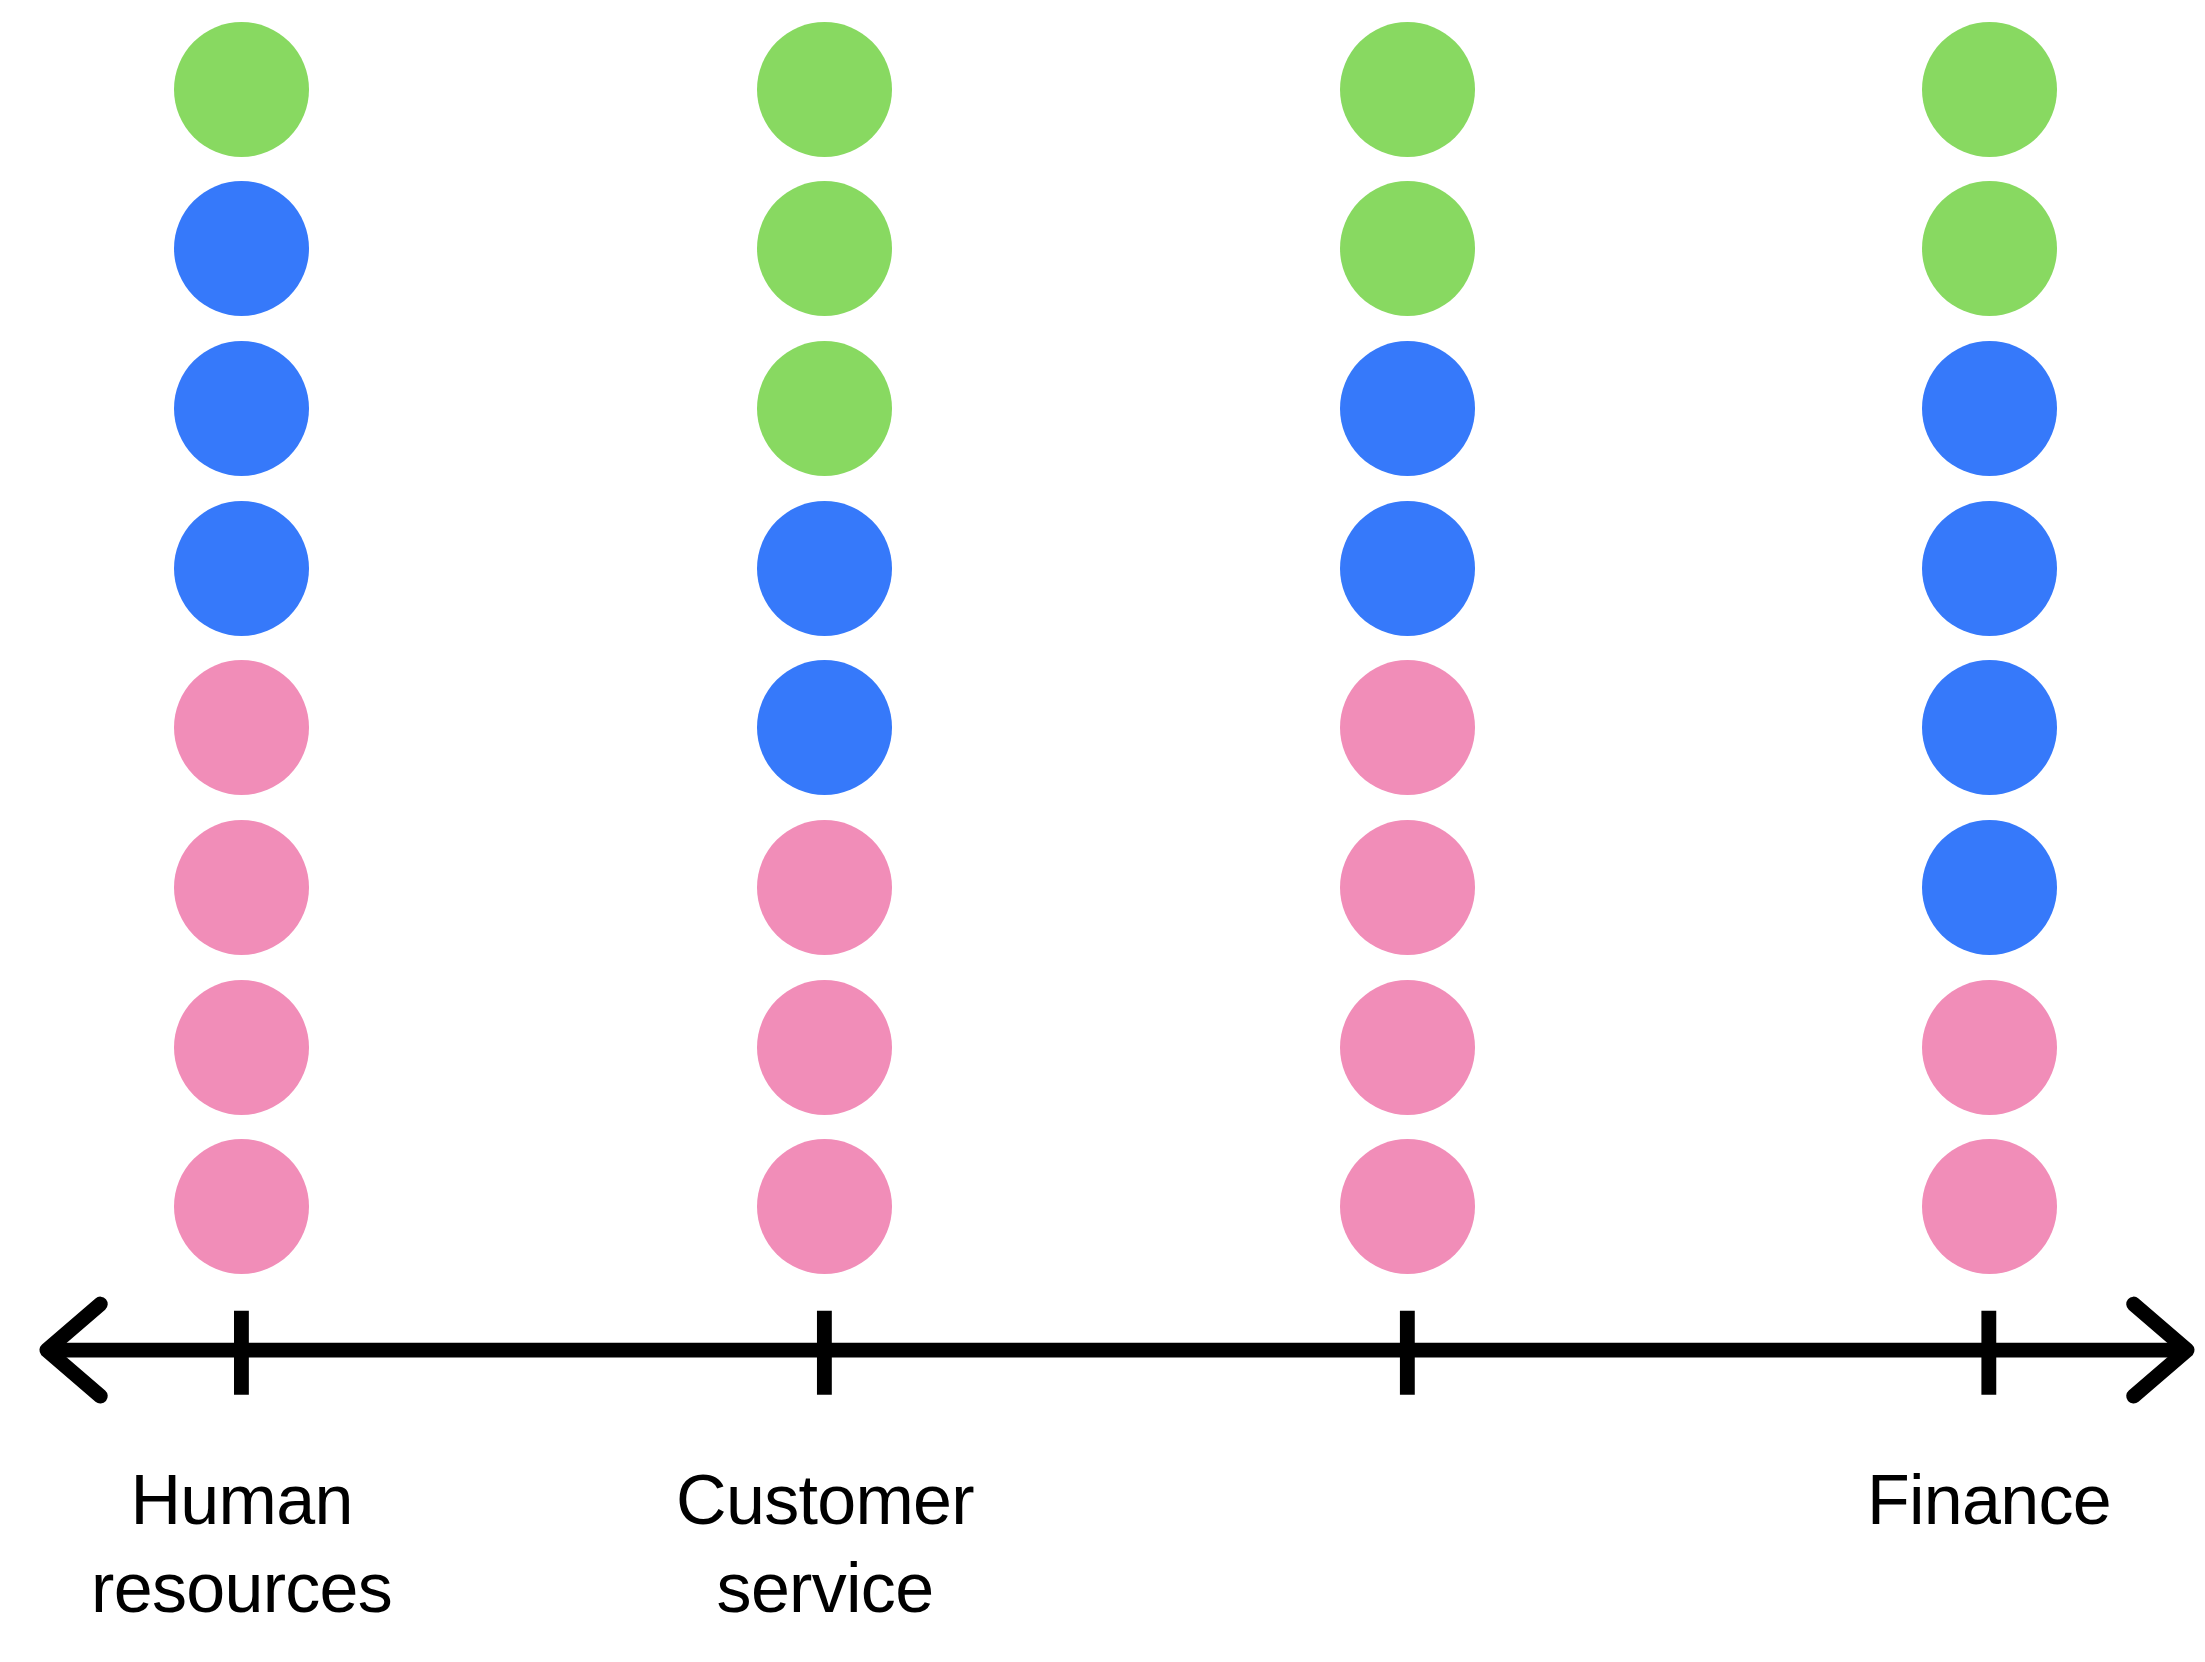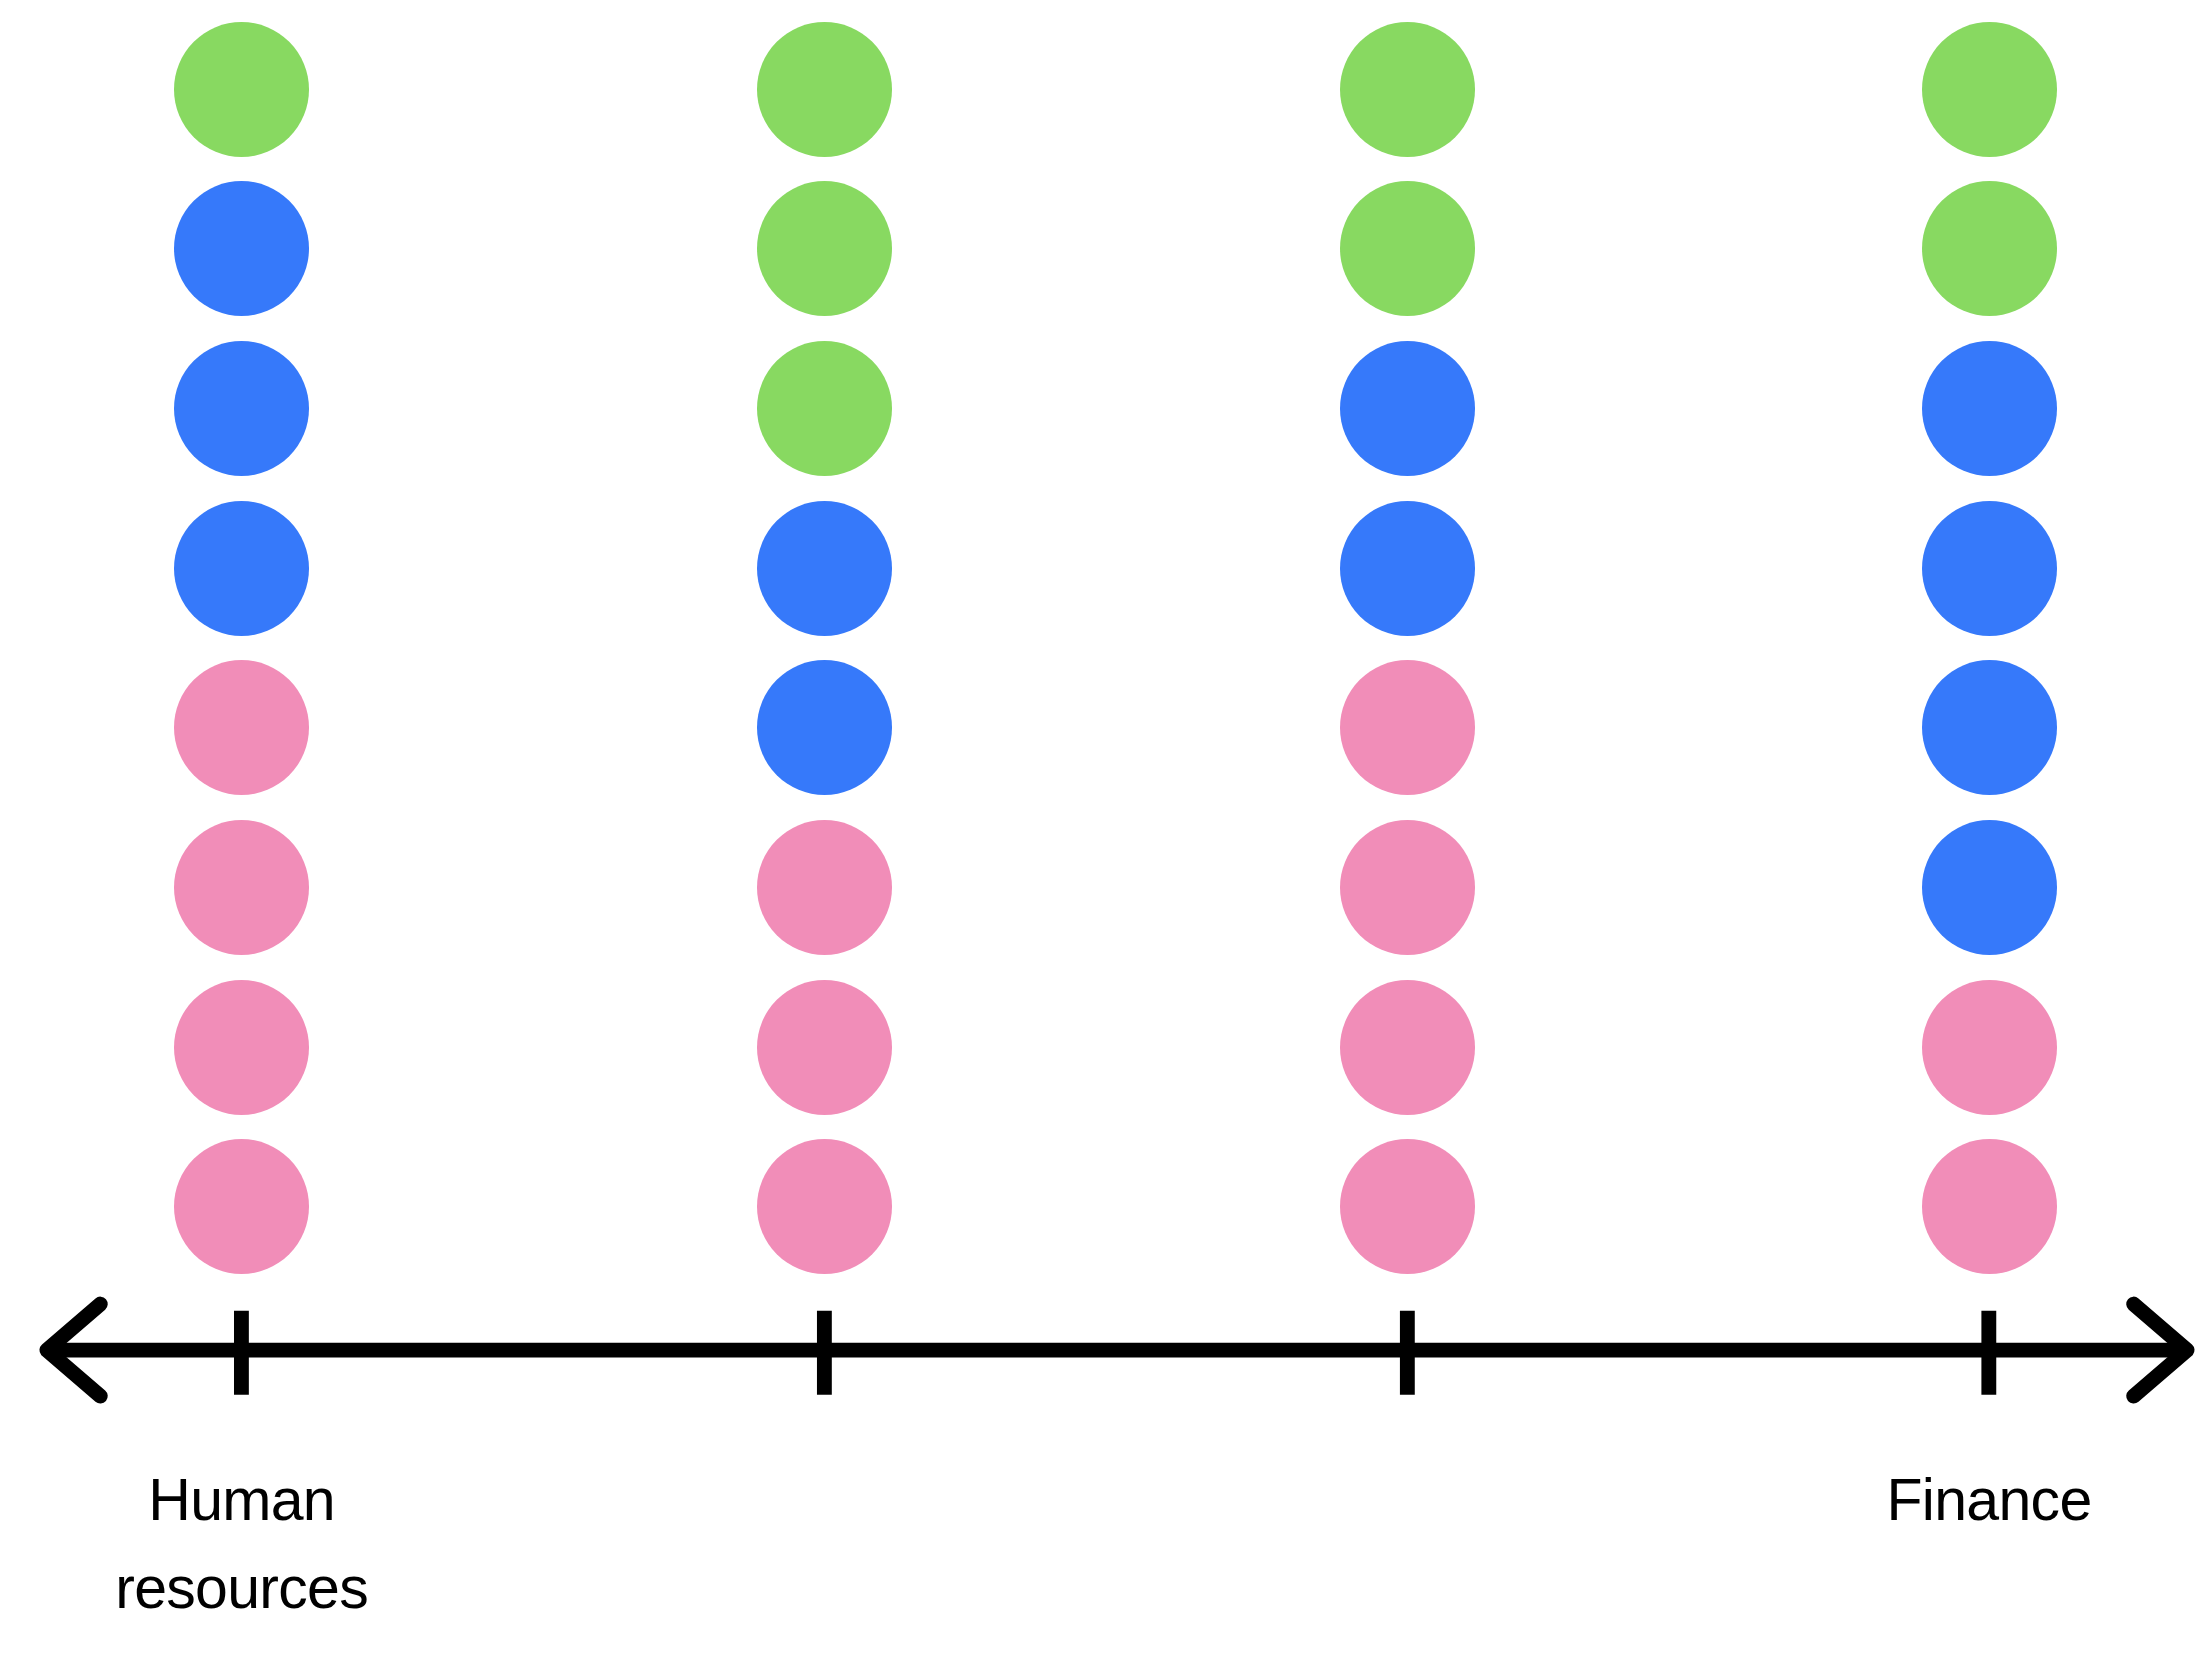--- a/index.html
+++ b/index.html
@@ -30,21 +30,21 @@
     width: 2205px;
     height: 1662px;
     pointer-events: none;
   }
   .cat-label {
     position: absolute;
     text-align: center;
     color: #000000;
     font-family: "Liberation Sans", sans-serif;
     font-weight: 500;
-    font-size: 59px;
+    font-size: 70px;
     line-height: 88px;
     letter-spacing: -0.7px;
     white-space: pre-line;
   }
 </style>
 </head>
 <body>
 
 <div id="stage">
 
@@ -99,18 +99,20 @@
         <line x1="325" y1="1765" x2="325" y2="1878" stroke="#000000" stroke-width="20" stroke-linecap="butt"></line>
         <line x1="1110" y1="1765" x2="1110" y2="1878" stroke="#000000" stroke-width="20" stroke-linecap="butt"></line>
         <line x1="1895" y1="1765" x2="1895" y2="1878" stroke="#000000" stroke-width="20" stroke-linecap="butt"></line>
         <line x1="2678" y1="1765" x2="2678" y2="1878" stroke="#000000" stroke-width="20" stroke-linecap="butt"></line>
       </g>
   </svg>
 
   <div class="cat-label" style="left:18.6px; top:1456px; width:446px;">Human
 resources</div>
 
+  <div class="cat-label" style="left:602px; top:1456px; width:446px;">Customer
+service</div>
 
 
   <div class="cat-label" style="left:1766px; top:1456px; width:446px;">Finance</div>
 
 </div>
 
 
 </body></html>

